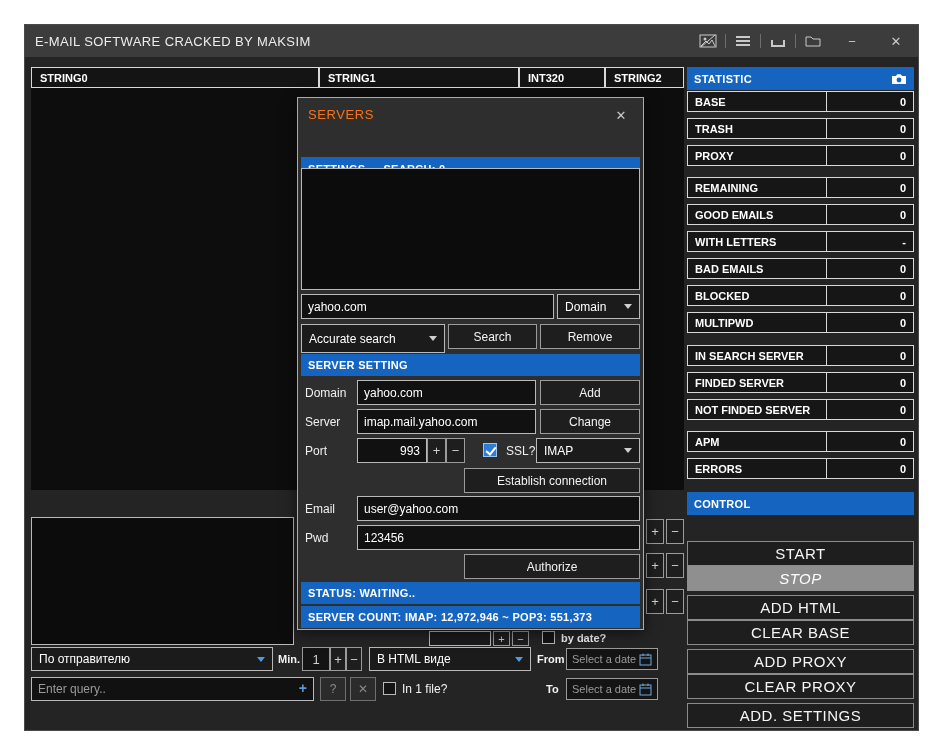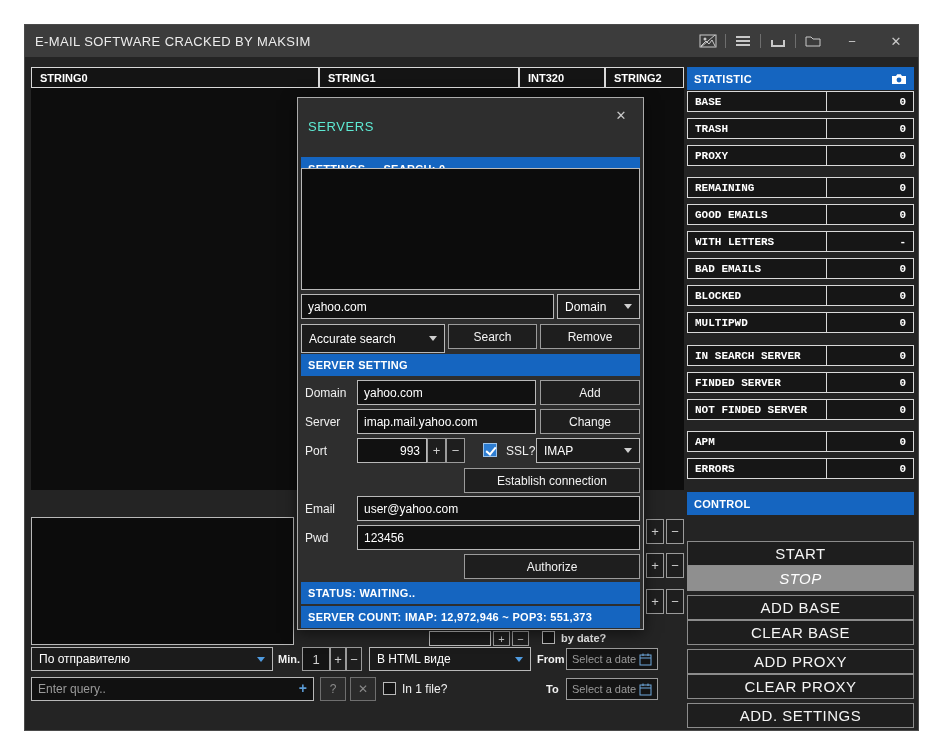--- a/index.html
+++ b/index.html
@@ -32,31 +32,31 @@
   .lbl { position:absolute; color:#f2f2f2; font-size:11px; font-weight:bold; display:flex; align-items:center; }
   .checkbox { position:absolute; width:14px; height:14px; border:1px solid #b9b9b9; background:#141414; }
   .checkbox.checked { background:#2d7dd2; border-color:#9cc3ea; }
   .checkbox.checked::after { content:''; position:absolute; left:4px; top:1px; width:4px; height:8px; border:solid #fff; border-width:0 2px 2px 0; transform:rotate(40deg); }
   .datebox { position:absolute; background:#141414; border:1px solid #9b9b9b; display:flex; align-items:center; padding:0 5px; }
   .datebox span { color:#9a9a9a; font-size:11px; }
   .datebox svg { margin-left:auto; }
 
   
   .stat-row { position:absolute; left:662px; width:227px; height:27px; }
-  .stat-cell { position:absolute; top:0; height:21px; border:1px solid #d9d9d9; background:#161616; color:#fff; font-size:11px; font-weight:bold; display:flex; align-items:center;font-family:Liberation Mono, monospace; }
+  .stat-cell { position:absolute; top:0; height:21px; border:1px solid #d9d9d9; background:#161616; color:#fff; font-size:11px; font-weight:bold; display:flex; align-items:center; }
   .stat-label { left:0; width:140px; padding-left:7px; }
   .stat-value { left:139px; width:88px; justify-content:flex-end; padding-right:7px; }
 
   
   .ctl-btn { position:absolute; left:662px; width:227px; height:25px; background:#1e1e1e; border:1px solid #8c8c8c; color:#f5f5f5; font-size:15px; letter-spacing:.5px; display:flex; align-items:center; justify-content:center;margin-top:24px; }
   .ctl-btn.gray { background:#8f8f8f; border-color:#8f8f8f; color:#ffffff;font-style:italic; }
 
   
   .dialog { position:absolute; left:272px; top:72px; width:347px; height:533px; background:#2e2e2e; border:1px solid #ababab; box-shadow:0 3px 14px rgba(0,0,0,.55); z-index:5; }
-  .dialog .dtitle { position:absolute; left:10px; top:9px; color:#5eead4; font-size:13px; letter-spacing:.6px;margin-top:12px; }
+  .dialog .dtitle { position:absolute; left:10px; top:9px; color:#f97316; font-size:13px; letter-spacing:.6px; }
   .dialog .dclose { position:absolute; left:312px; top:6px; width:22px; height:22px; color:#c9c9c9; font-size:13px; display:flex; align-items:center; justify-content:center; }
   .dlabel { position:absolute; left:3px; width:54px; height:25px; color:#f0f0f0; font-size:12px; display:flex; align-items:center; padding-left:4px; }
 </style>
 </head>
 <body>
 
 <div class="screen">
   <div class="window">
 
     <div class="titlebar">
@@ -169,21 +169,21 @@
     <div class="stat-row" style="top:433px">
       <div class="stat-cell stat-label">ERRORS</div>
       <div class="stat-cell stat-value">0</div>
     </div>
 
     <div class="bluebar" style="left:662px;top:467px;width:227px;height:23px">
       <span>CONTROL</span>
     </div>
     <div class="ctl-btn" style="top:492px">START</div>
     <div class="ctl-btn gray" style="top:517px">STOP</div>
-    <div class="ctl-btn" style="top:546px">ADD BASE</div>
+    <div class="ctl-btn" style="top:546px">ADD HTML</div>
     <div class="ctl-btn" style="top:571px">CLEAR BASE</div>
     <div class="ctl-btn" style="top:600px">ADD PROXY</div>
     <div class="ctl-btn" style="top:625px">CLEAR PROXY</div>
     <div class="ctl-btn" style="top:654px">ADD. SETTINGS</div>
 
     <div class="listbox" style="left:6px;top:492px;width:263px;height:128px"></div>
 
     <div class="stepper" style="left:621px;top:494px;width:18px;height:25px">+</div>
     <div class="stepper" style="left:641px;top:494px;width:18px;height:25px">−</div>
     <div class="stepper" style="left:621px;top:528px;width:18px;height:25px">+</div>

